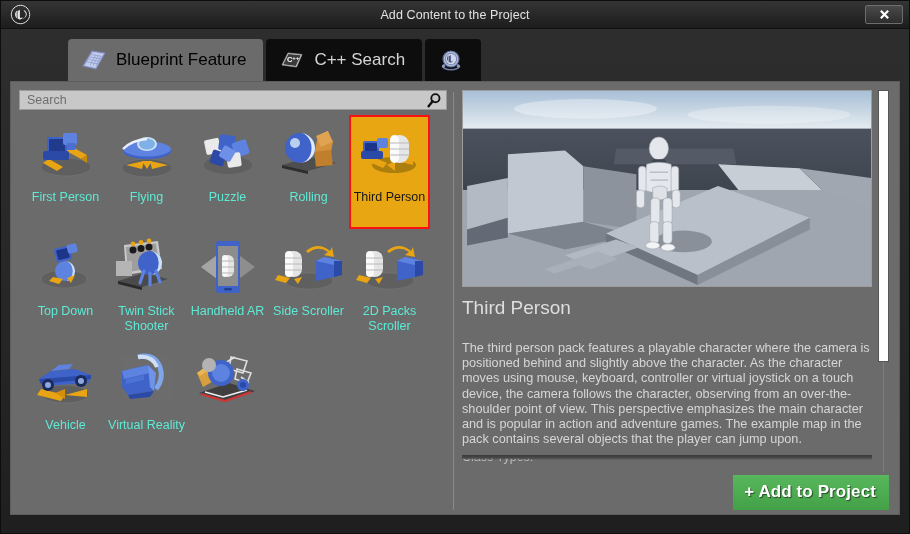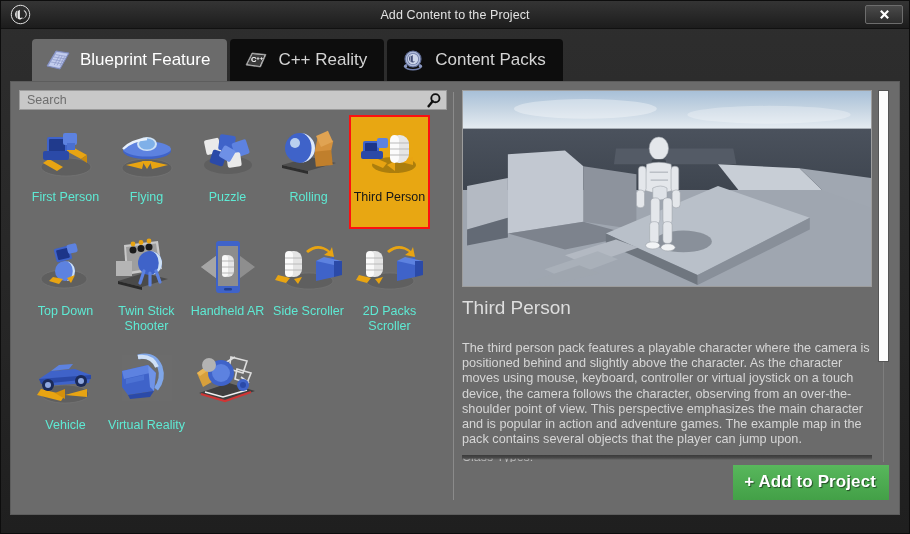--- a/index.html
+++ b/index.html
@@ -86,32 +86,32 @@
     align-items: center;
     gap: 9px;
     padding: 0 17px 0 13px;
     border-radius: 4px 4px 0 0;
     cursor: pointer;
     font-size: 17px;
     color: #cfcfcf;
     white-space: nowrap;
   }
   .tab.inactive { background: #0d0d0d; color: #d4d4d4; }
-  .tab.active   { background: #6b6b6b; color: #ffffff; }
+  .tab.active   { background: #6b6b6b; color: #000000; margin-left: 36px; }
   .tab-icon { width: 26px; height: 24px; flex: 0 0 26px; display:block; }
 
   
   #content {
     flex: 1 1 auto;
     margin-top: 0;
     background: #6b6b6b;
     border: 1px solid #5d5d5d;
     display: flex;
     min-height: 0;
-    padding: 8px 8px 12px 8px;
+    padding: 8px 8px 2px 8px;
   }
 
   
   #left-col {
     width: 428px;
     flex: 0 0 428px;
     display: flex;
     flex-direction: column;
     min-height: 0;
   }
@@ -350,37 +350,36 @@
 
       <div class="tab inactive">
         <span class="tab-icon">
           <svg viewBox="0 0 26 24" width="26" height="24" aria-hidden="true">
             <path d="M3 17 L9 5 L23 6.5 L17.5 19 Z" fill="#d6d6d6" stroke="#9a9a9a" stroke-width=".8"></path>
             <path d="M4.3 16.3 L9.5 6 L21.6 7.3 L16.8 18.1 Z" fill="#3a3a3a"></path>
             <text x="8" y="14.4" font-family="Liberation Sans, sans-serif" font-size="7.5" font-weight="bold" fill="#ffffff">C</text>
             <text x="13.3" y="12.4" font-family="Liberation Sans, sans-serif" font-size="6" font-weight="bold" fill="#ffffff">++</text>
           </svg>
         </span>
-        <span>C++ Reality</span>
+        <span>C++ Search</span>
       </div>
 
       <div class="tab inactive">
         <span class="tab-icon">
           <svg viewBox="0 0 26 24" width="26" height="24" aria-hidden="true">
             <ellipse cx="13" cy="18.5" rx="8" ry="3.2" fill="none" stroke="#6f7da8" stroke-width="1.4"></ellipse>
             <circle cx="13" cy="11" r="8" fill="#aebad9" stroke="#5d6a92" stroke-width="1.2"></circle>
             <circle cx="13" cy="11" r="6" fill="#6d7ba4"></circle>
             <circle cx="13" cy="11" r="5.2" fill="#cdd6ea"></circle>
             <path d="M10.6 7.5c-1 .7-1.6 1.9-1.6 3.2 0 1.5.8 2.8 2 3.5-.4-.6-.6-1.3-.6-2.1V8.6l.2-1.1z" fill="#47527a"></path>
             <path d="M12.8 7.1v5.6c0 .5.3.8.8.8.4 0 .7-.2 1-.6l.3.3c-.5.9-1.4 1.4-2.3 1.4-.9 0-1.6-.7-1.6-1.7V8.3l1.8-1.2z" fill="#47527a"></path>
             <circle cx="5.5" cy="18.2" r="1.6" fill="#8d9ac2"></circle>
             <circle cx="20.5" cy="18.2" r="1.6" fill="#8d9ac2"></circle>
           </svg>
         </span>
-        <span>Content Packs</span>
       </div>
     </div>
 
     <div id="content">
 
       <div id="left-col">
 
         <div id="search-row">
           <input id="search-input" type="text" placeholder="Search" style="">
           <span id="search-icon">

